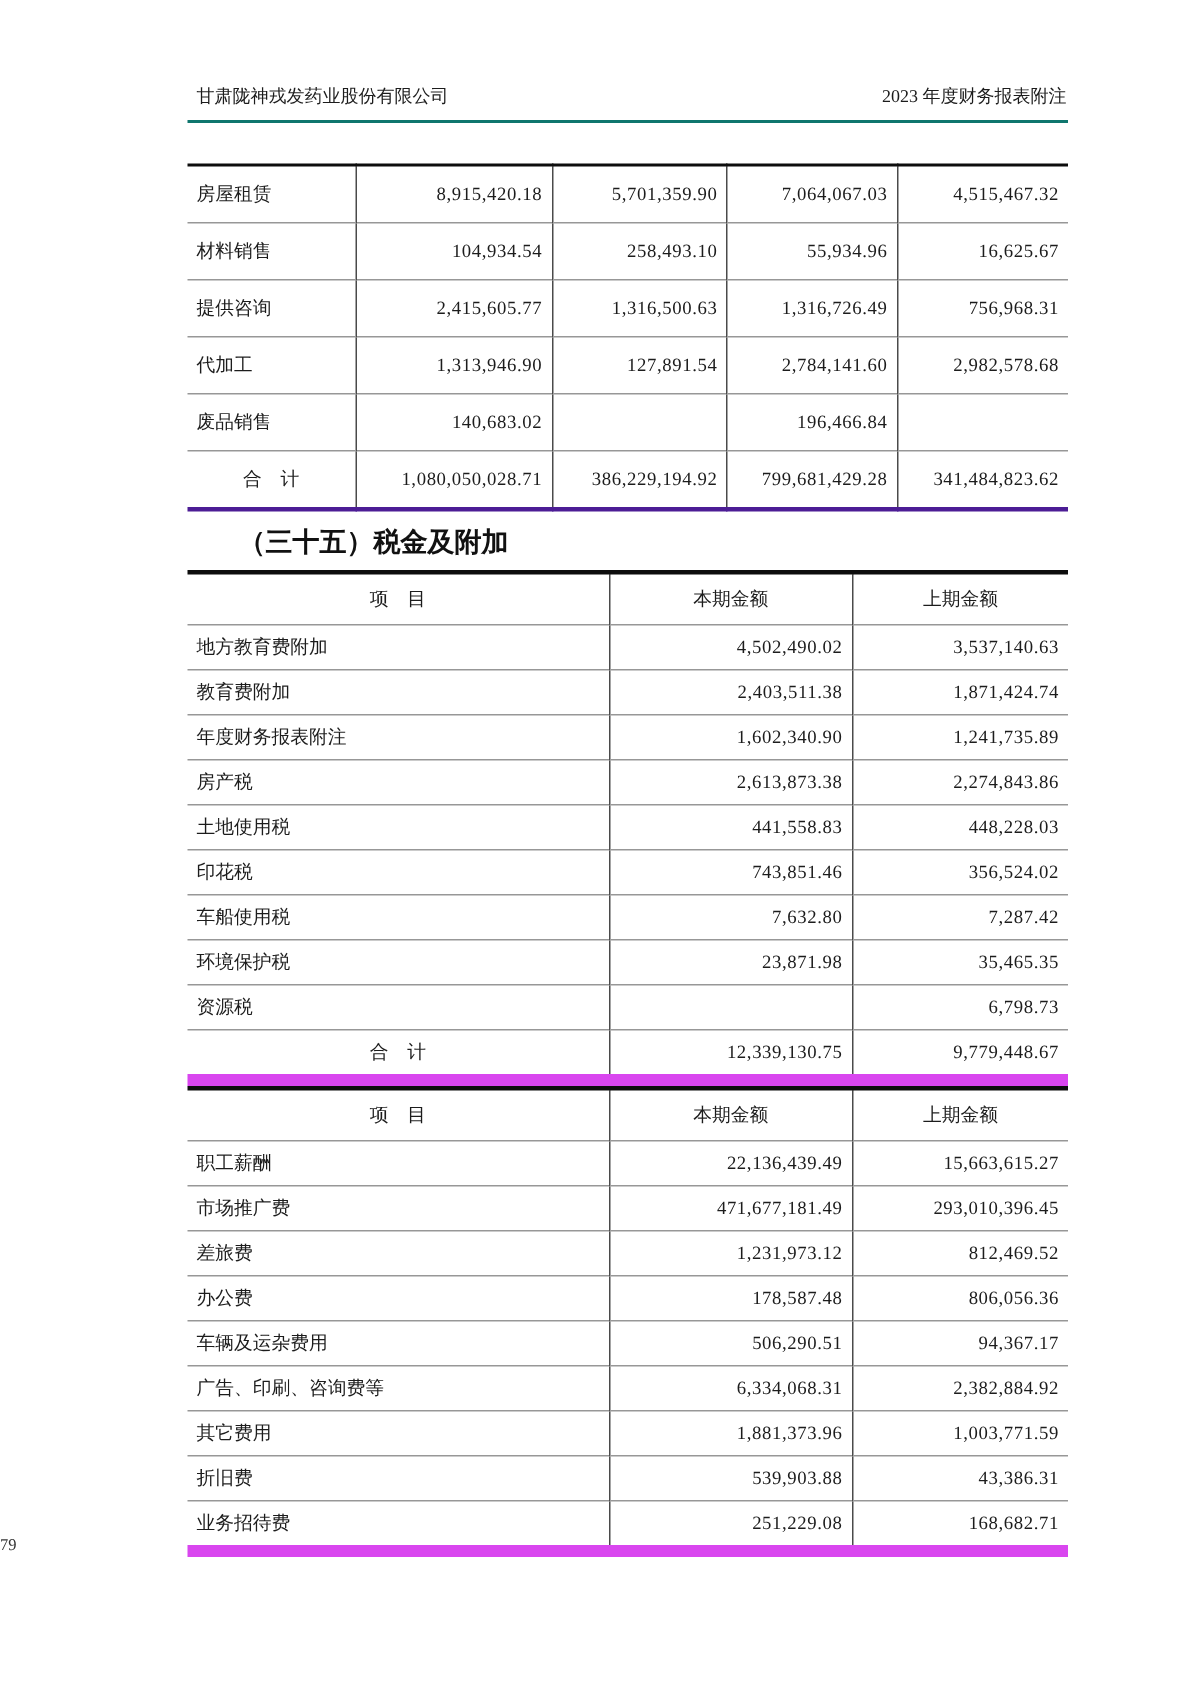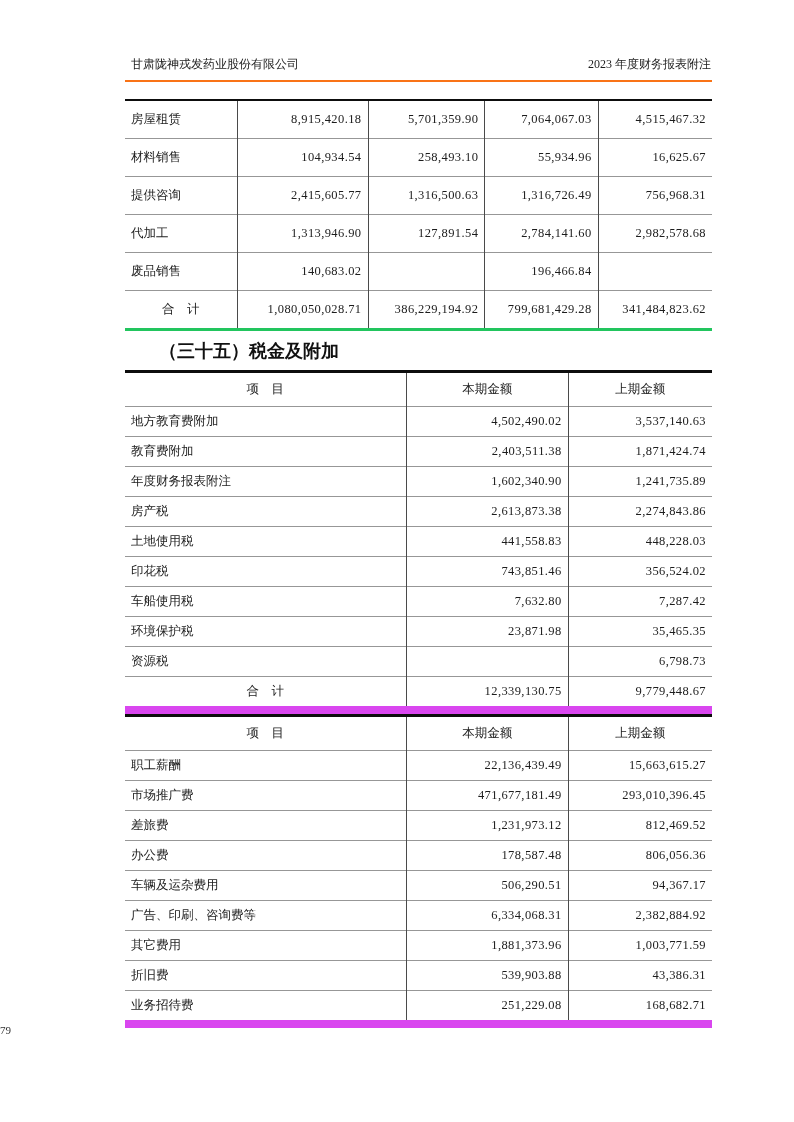--- a/index.html
+++ b/index.html
@@ -6,32 +6,32 @@
   .page {
     position:relative; width:794px; height:1122px; background:#ffffff;
     font-family:"Liberation Serif","DejaVu Serif",serif; color:#1c1c1c;
     overflow:hidden;
   }
   .content { position:absolute; left:125px; top:56px; width:587px; }
 
   .doc-header {
     display:flex; justify-content:space-between; align-items:flex-end;
     font-size:12px; padding:0 1px 7px 6px;
-    border-bottom:2px solid #f97316;
+    border-bottom:2px solid #0f766e;
   }
 
   table.tbl {
     width:100%; border-collapse:collapse; table-layout:fixed;
     font-size:12.5px;
   }
   .tbl td, .tbl th { padding:0 6px; overflow:hidden; white-space:nowrap; }
   .tbl td + td, .tbl th + th { border-left:1px solid #4a4a4a; }
   .tbl tbody tr + tr td { border-top:1px solid #979797; }
 
-  table.t1 { margin-top:17px; border-top:2px solid #0d0d0d; border-bottom:3px solid #22c55e; }
+  table.t1 { margin-top:27px; border-top:2px solid #0d0d0d; border-bottom:3px solid #4c1d95; }
   .t1 td { height:37px; }
 
   table.t3 { border-top:3px solid #0d0d0d; border-bottom:8px solid #d946ef; }
   .t3 thead th { height:33px; font-weight:normal; text-align:center; }
   .t3 tbody td { height:29px; }
   .t3 tbody tr:first-child td { border-top:1px solid #979797; }
 
   td.lbl { text-align:left; }
   td.lbl.total { text-align:center; }
   td.num { text-align:right; letter-spacing:0.4px; }

